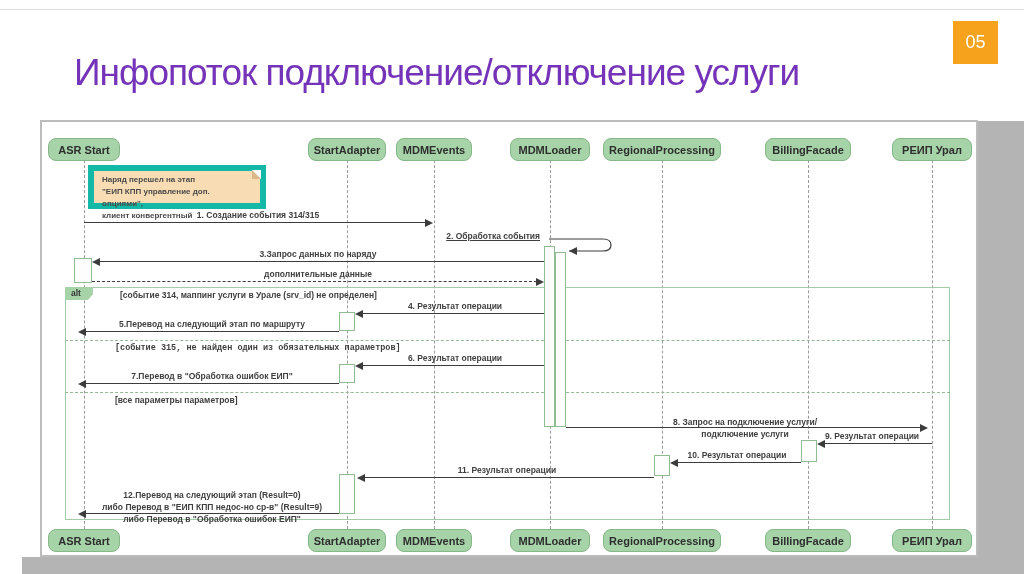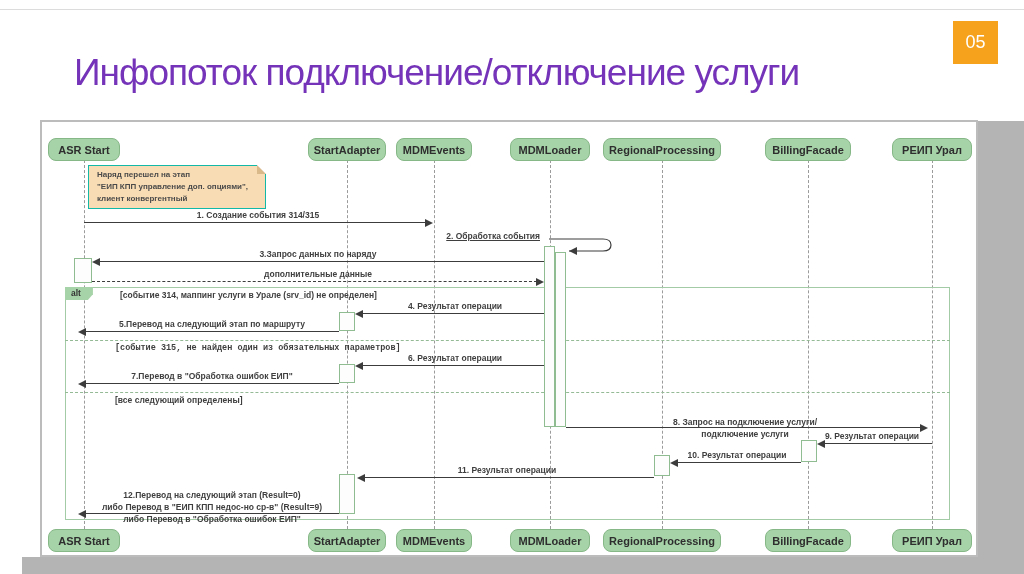--- a/index.html
+++ b/index.html
@@ -26,21 +26,21 @@
   .mlabel{position:absolute;width:320px;text-align:center;font-size:8.5px;font-weight:bold;
          color:#3f3f3f;line-height:12px;}
   .mlabel div{white-space:nowrap;}
   .mlabel.right{text-align:right;text-decoration:underline;}
   .frame{position:absolute;border:1px solid #a3cba5;box-sizing:border-box;}
   .ftab{position:absolute;background:#a6d3a8;font-size:8.5px;font-weight:bold;color:#333;
          height:13px;line-height:13px;padding:0 12px 0 6px;
          clip-path:polygon(0 0,100% 0,100% 55%,82% 100%,0 100%);}
   .sep{position:absolute;height:0;border-top:1px dashed #93b995;}
   .guard{position:absolute;font-size:8.5px;font-weight:bold;color:#3f3f3f;white-space:nowrap;}
-  .note{position:absolute;background:#f8dcb4;border:1px solid #14b8a6;box-sizing:border-box;
+  .note{position:absolute;background:#f8dcb4;border:6px solid #14b8a6;box-sizing:border-box;
          font-size:8px;font-weight:bold;color:#4a4a4a;line-height:12px;padding:3px 8px;}
   .note .fold{position:absolute;top:-1px;right:-1px;width:0;height:0;
          border-top:9px solid #ffffff;border-left:9px solid #d9b88a;}
   .selfmsg{position:absolute;}
 </style>
 </head>
 <body>
 
 <div class="stage">
   <div class="hairline"></div>
@@ -58,21 +58,21 @@
       <div class="lifeline" style="left: 550px; top: 160px; height: 369px;"></div>
       <div class="lifeline" style="left: 662px; top: 160px; height: 369px;"></div>
       <div class="lifeline" style="left: 808px; top: 160px; height: 369px;"></div>
       <div class="lifeline" style="left: 932px; top: 160px; height: 369px;"></div>
       <div class="frame" style="left: 65px; top: 287px; width: 885px; height: 233px;"></div>
       <div class="ftab" style="left: 65px; top: 287px;">alt</div>
       <div class="sep" style="left: 65px; top: 340px; width: 885px;"></div>
       <div class="sep" style="left: 65px; top: 392px; width: 885px;"></div>
       <div class="guard" style="left: 120px; top: 290px;">[событие 314, маппинг услуги в Урале (srv_id) не определен]</div>
       <div class="guard" style="left: 115px; top: 343px; font-family: Liberation Mono, monospace;">[событие 315, не найден один из обязательных параметров]</div>
-      <div class="guard" style="left: 115px; top: 395px;">[все следующий определены]</div>
+      <div class="guard" style="left: 115px; top: 395px;">[все параметры параметров]</div>
       <div class="act" style="left: 74px; top: 258px; width: 18px; height: 25px;"></div>
       <div class="act" style="left: 544px; top: 246px; width: 11px; height: 181px;"></div>
       <div class="act" style="left: 555px; top: 252px; width: 11px; height: 175px;"></div>
       <div class="act" style="left: 339px; top: 312px; width: 16px; height: 19px;"></div>
       <div class="act" style="left: 339px; top: 364px; width: 16px; height: 19px;"></div>
       <div class="act" style="left: 339px; top: 474px; width: 16px; height: 40px;"></div>
       <div class="act" style="left: 654px; top: 455px; width: 16px; height: 21px;"></div>
       <div class="act" style="left: 801px; top: 440px; width: 16px; height: 22px;"></div>
       <div class="mline" style="left: 84px; top: 222px; width: 342px;"></div>
       <div class="ah r" style="left: 425px; top: 219px;"></div>

